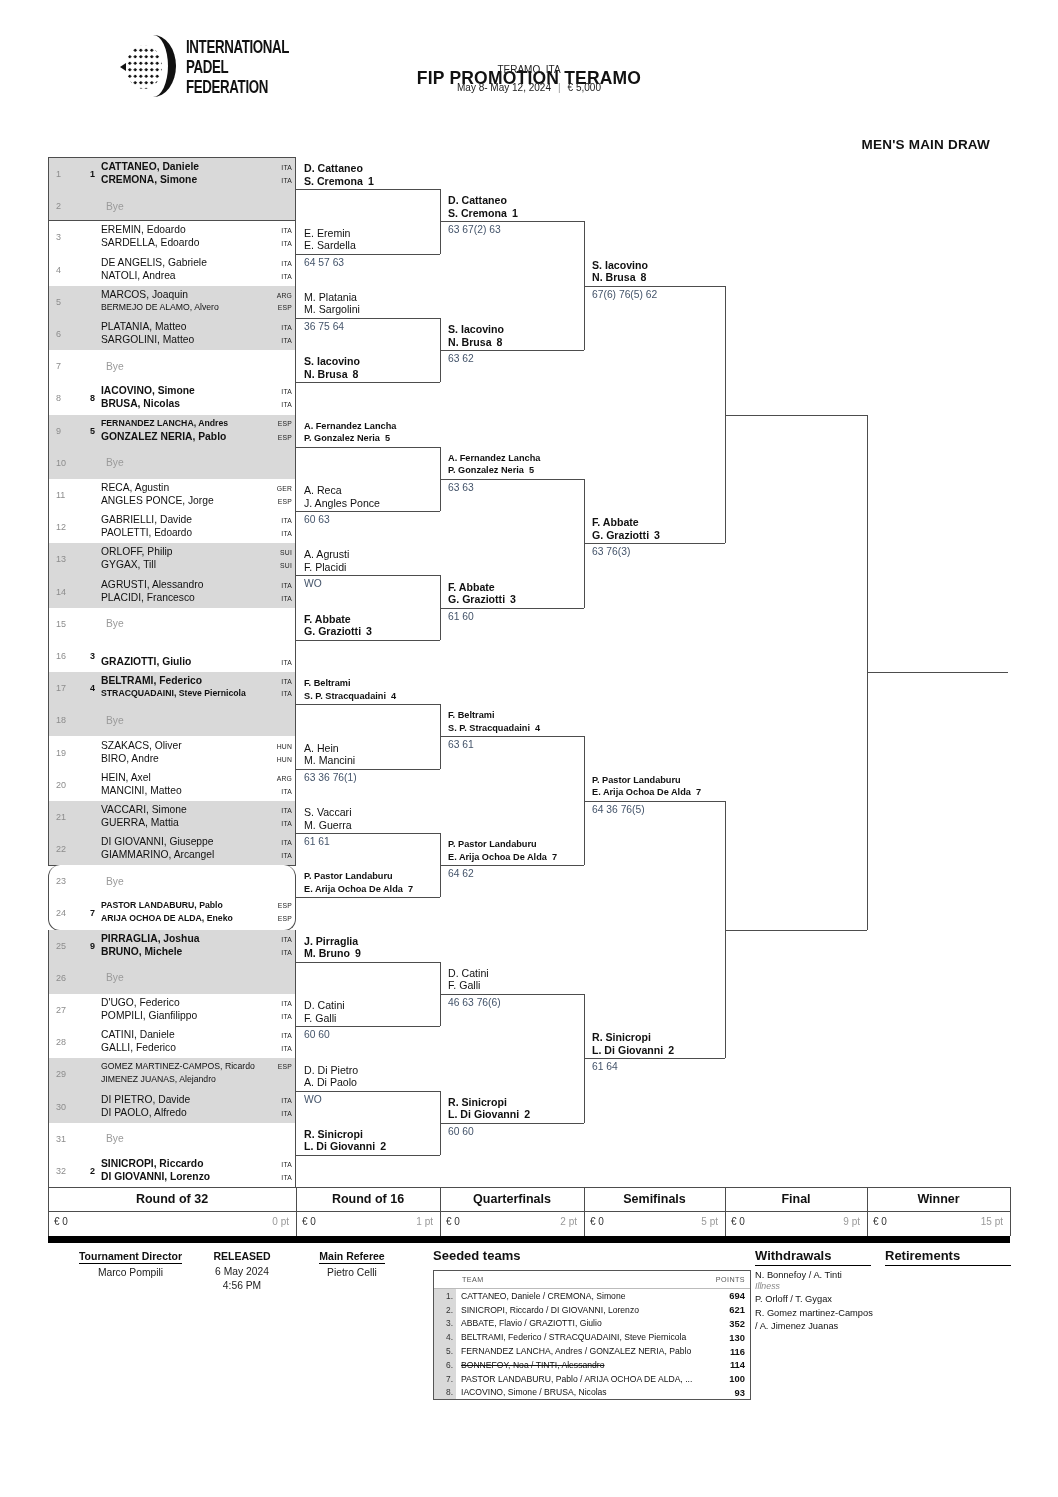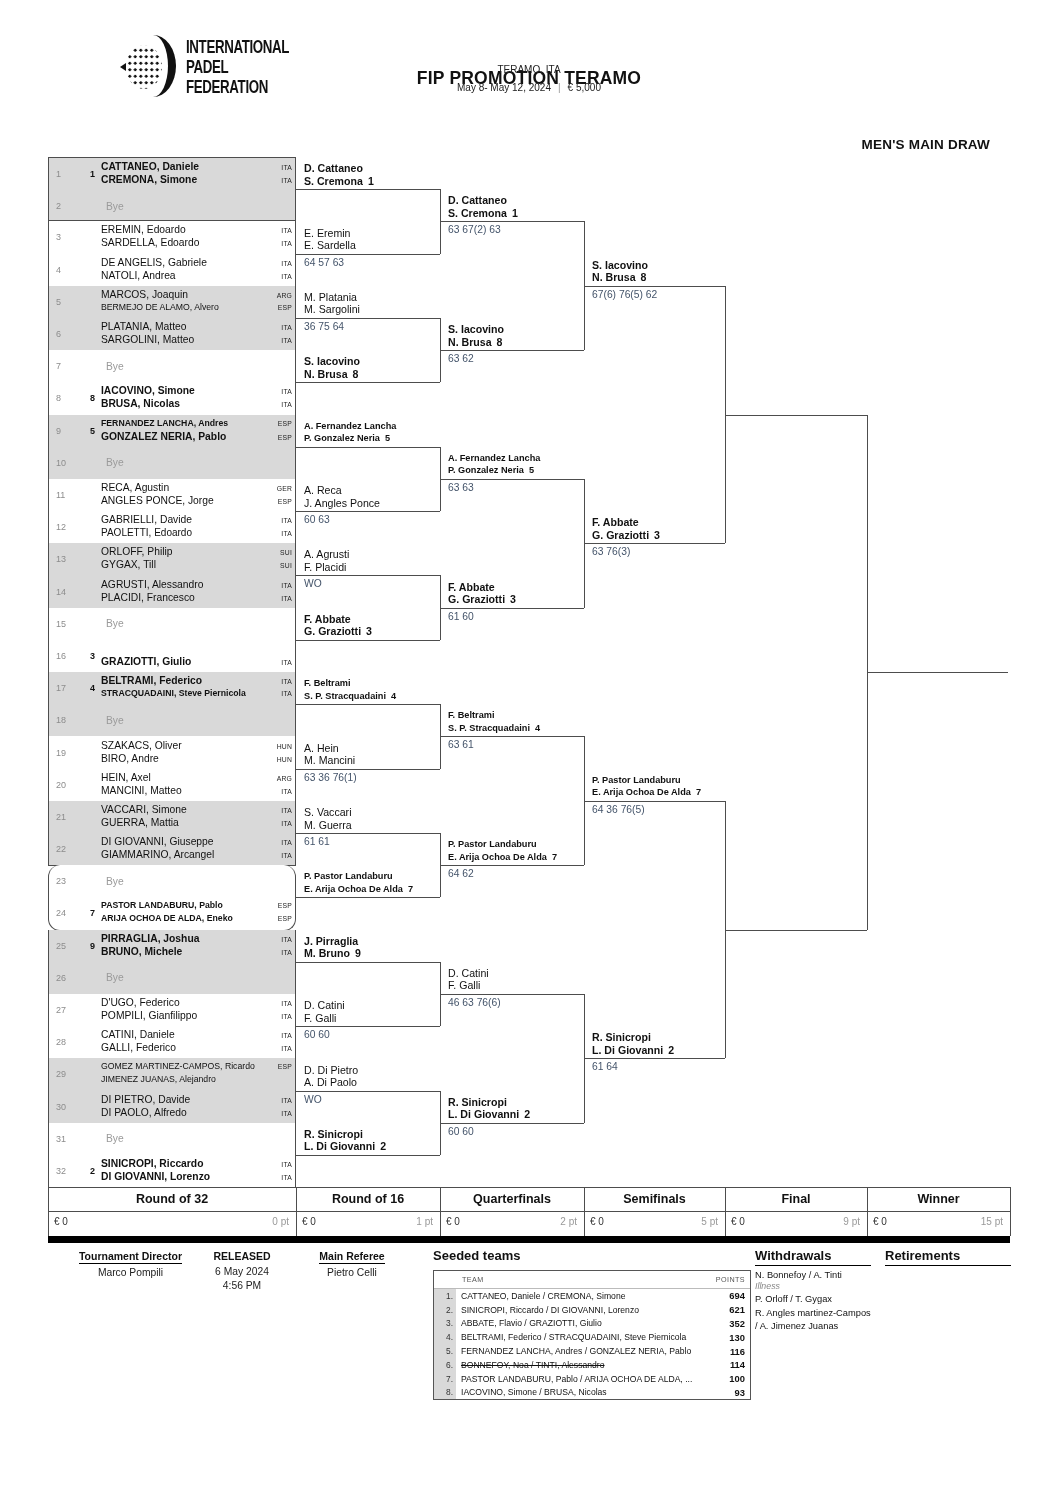--- a/index.html
+++ b/index.html
@@ -759,21 +759,21 @@
         </div>
       </div>
   </div>
 
   <div class="wblock" style="left:755px;width:116px;">
     <div class="hd">Withdrawals</div>
     <div id="withdrawal-lines">
         <div class="wline">N. Bonnefoy / A. Tinti</div>
         <div class="wline italic">Illness</div>
         <div class="wline">P. Orloff / T. Gygax</div>
-        <div class="wline">R. Angles martinez-Campos</div>
+        <div class="wline">R. Gomez martinez-Campos</div>
         <div class="wline">/ A. Jimenez Juanas</div>
       </div>
   </div>
   <div class="wblock" style="left:885px;width:126px;">
     <div class="hd">Retirements</div>
   </div>
 
 </div>
 
 </body></html>

